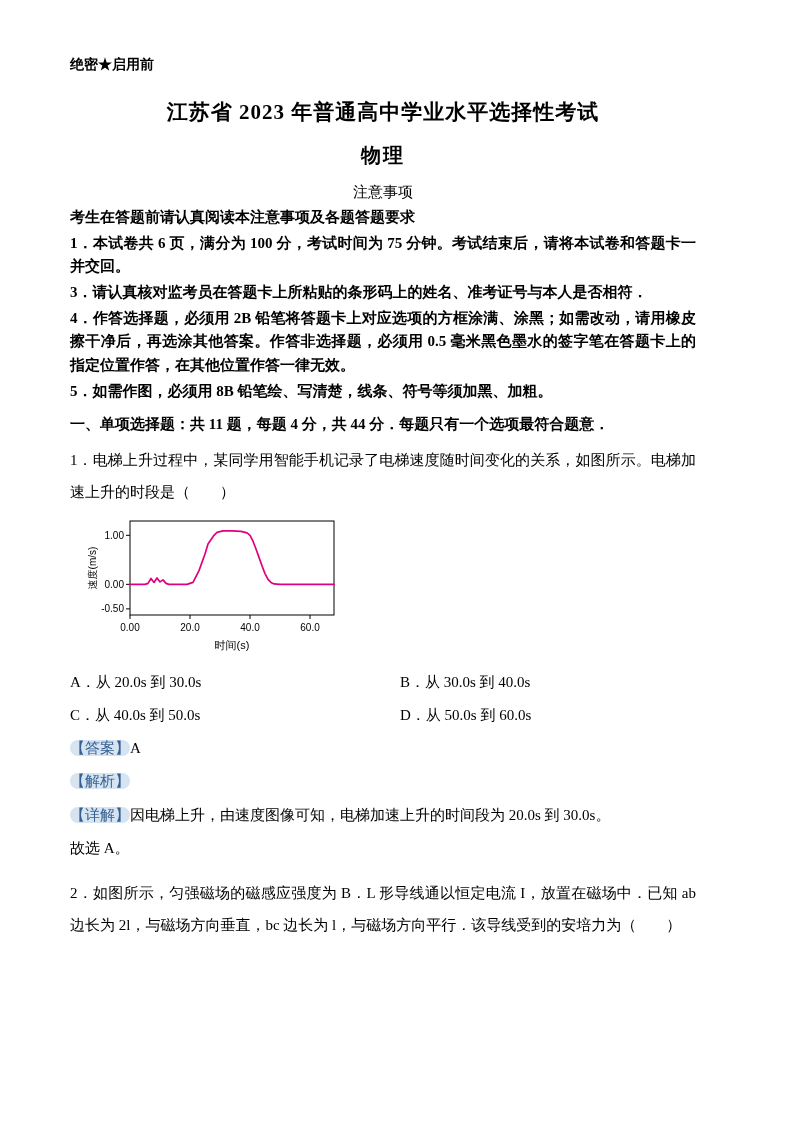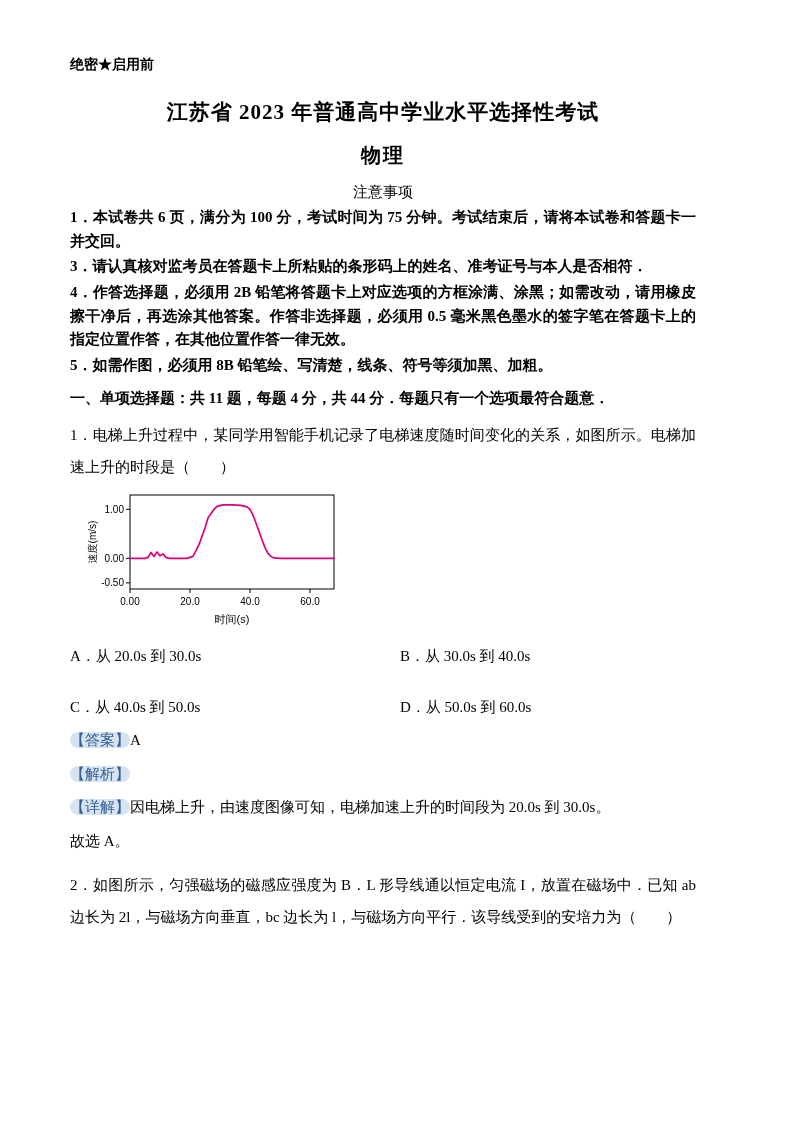--- a/index.html
+++ b/index.html
@@ -12,36 +12,37 @@
   .classification{font-weight:bold;font-size:14px;}
   .title{font-size:21px;font-weight:bold;text-align:center;margin:24px 0 0 0;letter-spacing:1px;}
   .subject{font-size:20px;font-weight:bold;text-align:center;margin:16px 0 0 0;letter-spacing:2px;}
   .notice-title{font-size:15px;font-weight:normal;text-align:center;margin:14px 0 4px 0;}
   .para{font-size:15px;line-height:1.58;margin:2px 0;text-align:justify;}
   .bold{font-weight:bold;}
   .section-heading{margin-top:9px;}
   .qtext{font-size:15px;line-height:2.15;margin:8px 0 0 0;text-align:justify;font-weight:normal;}
   .chart-fig{margin:4px 0 0 14px;padding:0;}
   .chart-fig svg text{font-family:"Liberation Sans","DejaVu Sans",sans-serif;fill:#000;}
-  .options{display:grid;grid-template-columns:330px 1fr;row-gap:32px;font-size:15px;margin-top:16px;}
+  .options{display:grid;grid-template-columns:330px 1fr;row-gap:14px;font-size:15px;margin-top:16px;}
   .ans-line{font-size:15px;line-height:1.3;margin:14px 0 0 0;}
   .tag{background:var(--tag-bg,#d6e4f2);color:var(--tag-color,#376092);border-radius:8px;}
   .q2{margin-top:18px;}
 </style>
 </head>
 <body>
 
 <div class="page">
 
   <div class="classification">绝密★启用前</div>
 
   <h1 class="title">江苏省 2023 年普通高中学业水平选择性考试</h1>
   <h2 class="subject">物理</h2>
   <h3 class="notice-title">注意事项</h3>
 
+  <p class="para bold">考生在答题前请认真阅读本注意事项及各题答题要求</p>
 
   <div>
       <p class="para bold">1．本试卷共 6 页，满分为 100 分，考试时间为 75 分钟。考试结束后，请将本试卷和答题卡一并交回。</p>
       <p class="para bold">3．请认真核对监考员在答题卡上所粘贴的条形码上的姓名、准考证号与本人是否相符．</p>
       <p class="para bold">4．作答选择题，必须用 2B 铅笔将答题卡上对应选项的方框涂满、涂黑；如需改动，请用橡皮擦干净后，再选涂其他答案。作答非选择题，必须用 0.5 毫米黑色墨水的签字笔在答题卡上的指定位置作答，在其他位置作答一律无效。</p>
       <p class="para bold">5．如需作图，必须用 8B 铅笔绘、写清楚，线条、符号等须加黑、加粗。</p>
     </div>
 
   <p class="para bold section-heading">一、单项选择题：共 11 题，每题 4 分，共 44 分．每题只有一个选项最符合题意．</p>
 

